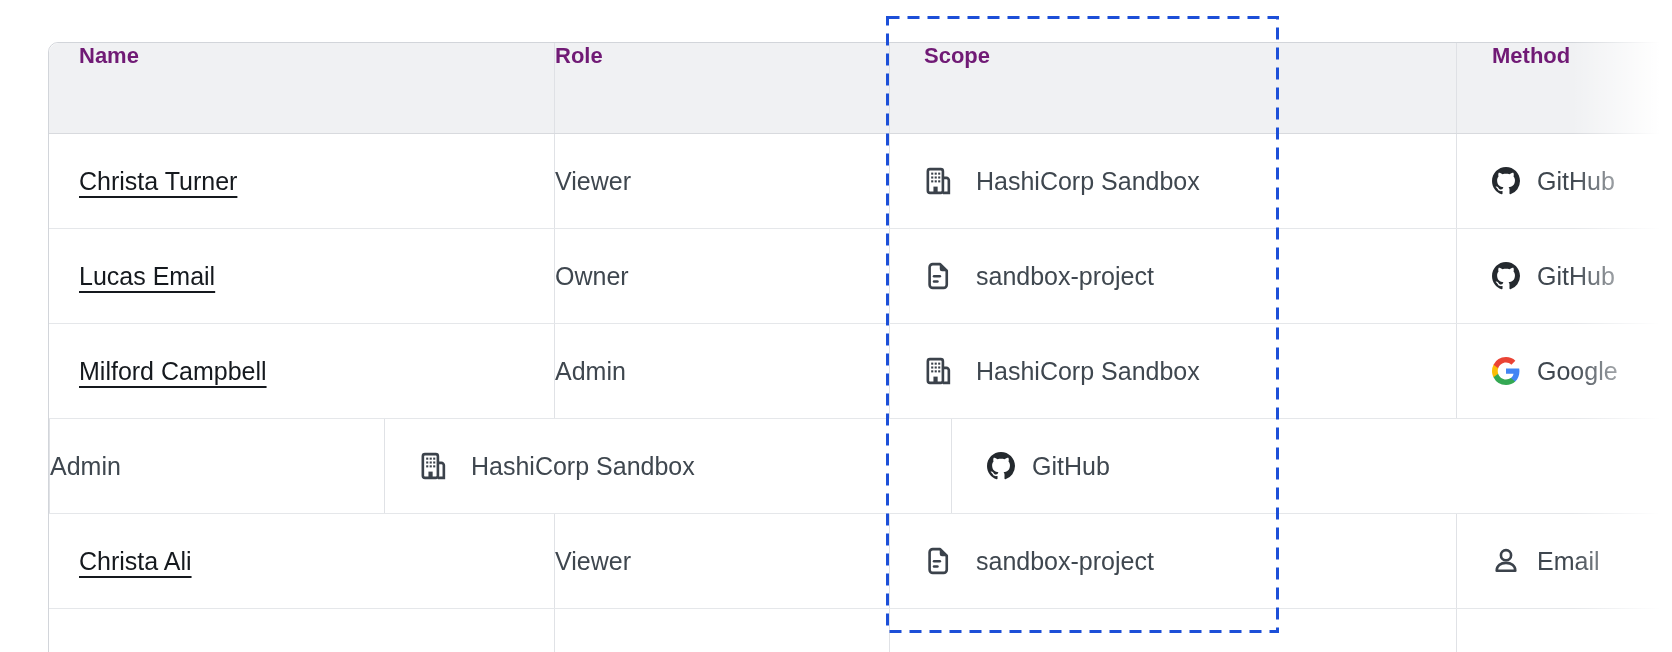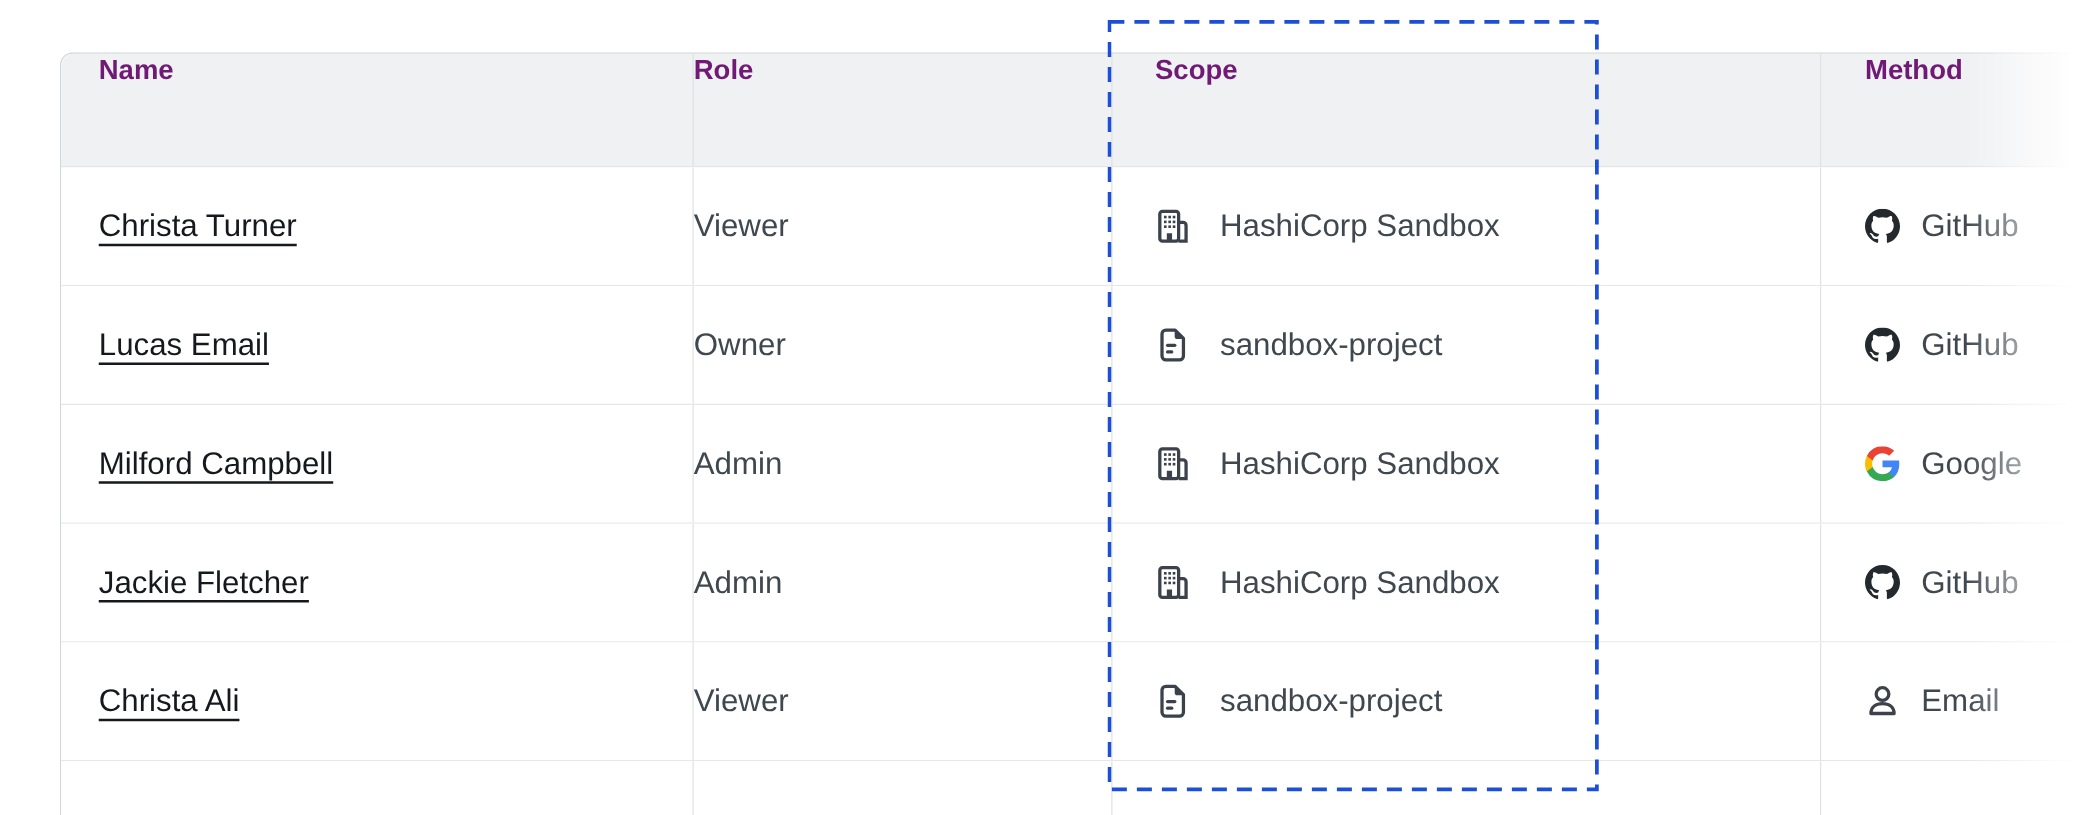--- a/index.html
+++ b/index.html
@@ -183,23 +183,20 @@
               <path fill="#FBBC05" d="M3.964 10.71A5.41 5.41 0 0 1 3.682 9c0-.593.102-1.17.282-1.71V4.958H.957A8.996 8.996 0 0 0 0 9c0 1.452.348 2.827.957 4.042l3.007-2.332z"></path>
               <path fill="#EA4335" d="M9 3.58c1.321 0 2.508.454 3.44 1.345l2.582-2.58C13.463.891 11.426 0 9 0A8.997 8.997 0 0 0 .957 4.958L3.964 7.29C4.672 5.163 6.656 3.58 9 3.58z"></path>
             </svg>
           </span>
           <span>Google</span>
         </span>
       </div>
     </div>
 
     <div class="row">
-      <div class="cell col-name">
-        <a class="name-link">Jackie Fletcher</a>
-      </div>
       <div class="cell col-role">
         <span>Admin</span>
       </div>
       <div class="cell col-scope">
         <span class="with-icon">
           <span class="glyph">
             <svg width="28" height="28" viewBox="0 0 16 16" fill="none" stroke="#3b424b" stroke-width="1.5">
               <rect x="2.2" y="1.2" width="8.6" height="13.6" rx="1.2"></rect>
               <path d="M10.8 6.2 h2 a1.4 1.4 0 0 1 1.4 1.4 V14.8 h-3.4"></path>
               <g fill="#3b424b" stroke="none">

